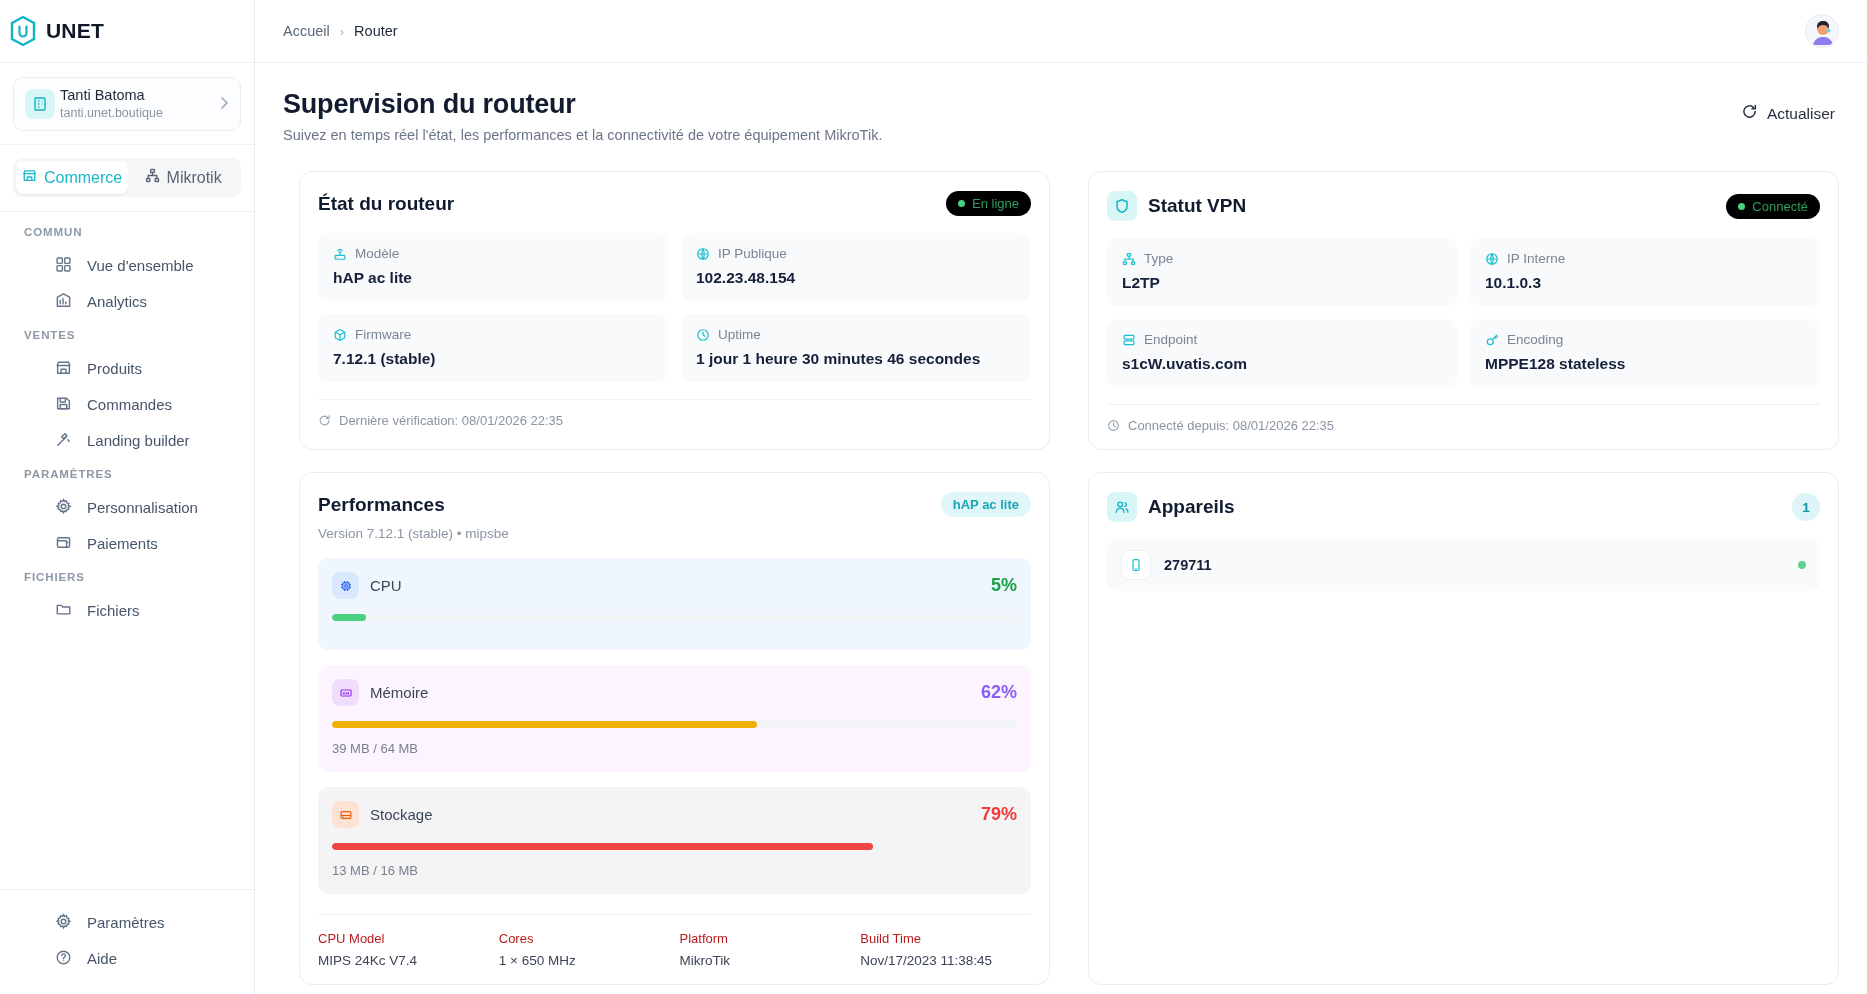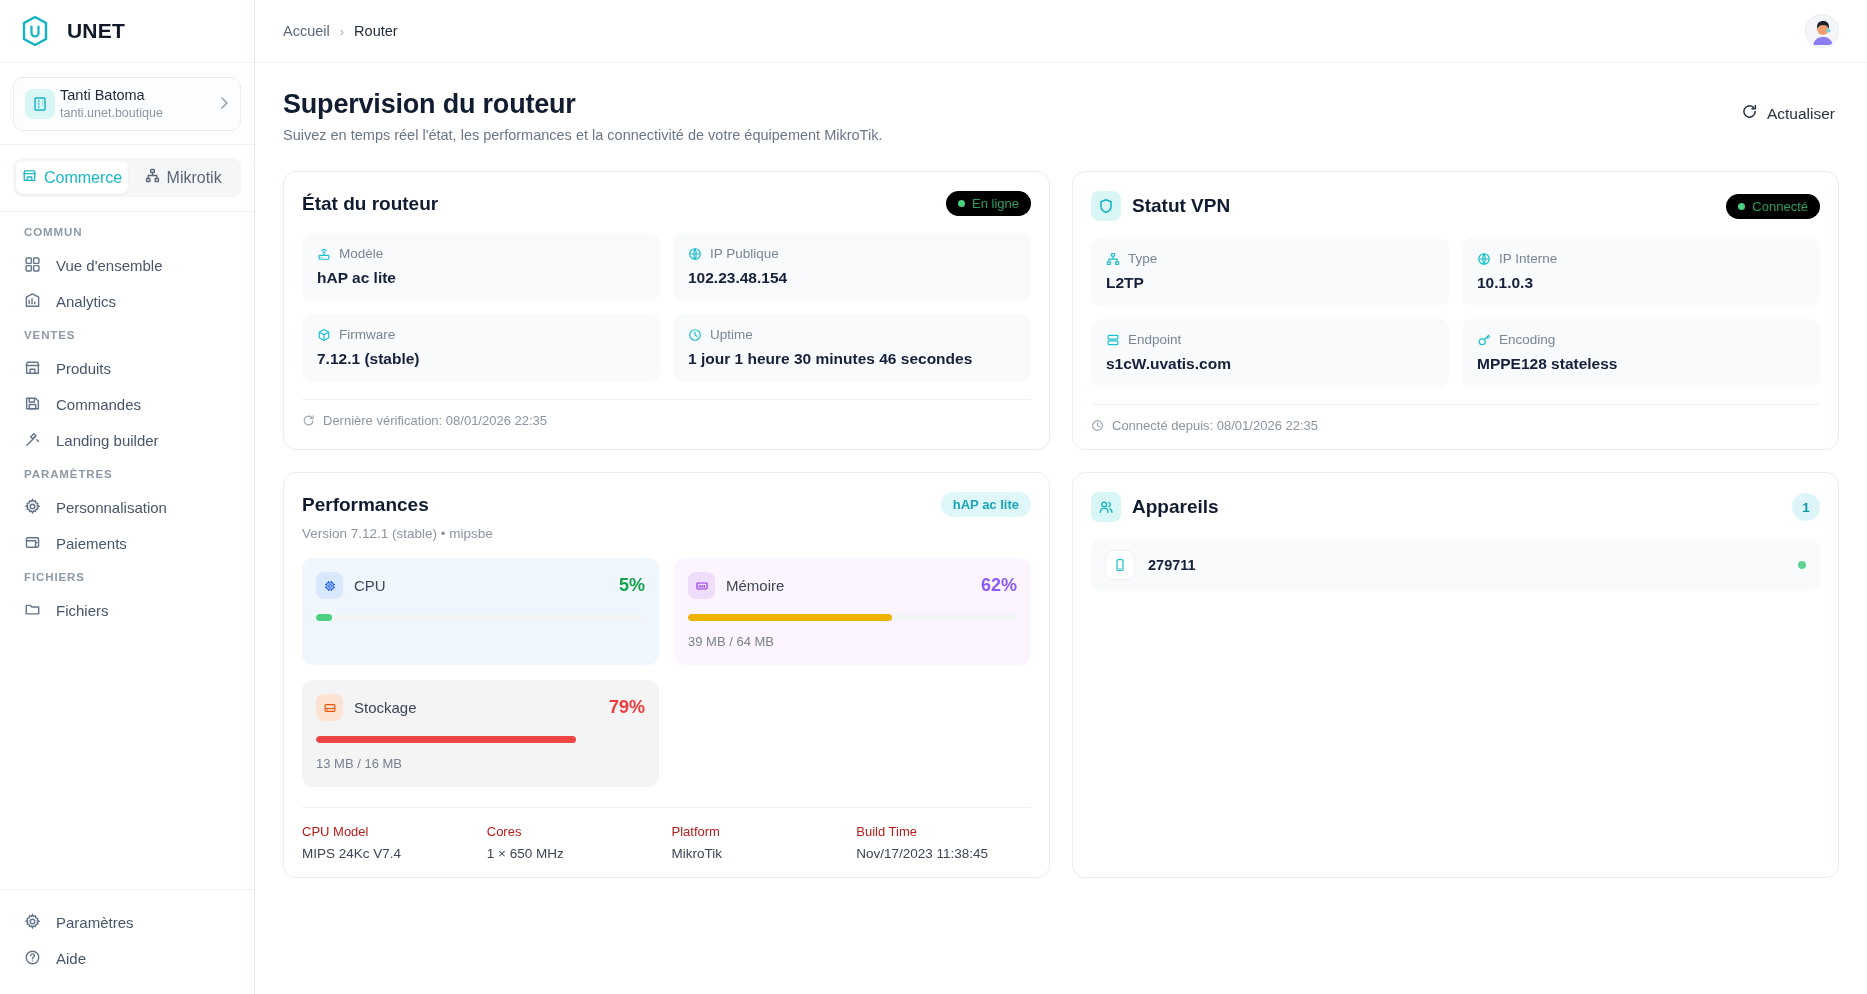--- a/index.html
+++ b/index.html
@@ -14,22 +14,22 @@
   .app { display: flex; width: 1867px; height: 994px; }
 
   
   .sidebar {
     width: 255px; min-width: 255px; height: 994px;
     background: #ffffff;
     border-right: 1px solid #e8ebef;
     display: flex; flex-direction: column;
   }
   .brand {
-    height: 63px; display: flex; align-items: center; gap: 17px;
-    padding: 0 20px; border-bottom: 1px solid #eef1f4;
+    height: 63px; display: flex; align-items: center; gap: 8px;
+    padding: 0 8px; border-bottom: 1px solid #eef1f4;
   }
   .brand-logo { width: 30px; height: 32px; display: block; }
   .brand-name {
     font-size: 21px; font-weight: 700; letter-spacing: 0.2px; color: #111827;
   }
 
   .org-wrap { padding: 14px 13px 13px 13px; border-bottom: 1px solid #eef1f4; }
   .org-card {
     display: flex; align-items: center; gap: 5px;
     border: 1px solid #e9edf1; border-radius: 10px;
@@ -58,21 +58,21 @@
   .seg-btn.active { background: #ffffff; color: #18b8c6; box-shadow: 0 1px 2px rgba(16,24,40,.07); }
 
   .nav { flex: 1; overflow: hidden; padding: 14px 0 0 0; }
   .nav-group-label {
     font-size: 11.5px; font-weight: 700; letter-spacing: 0.9px;
     color: #8e99a6; padding: 0 24px; margin: 10px 0 9px 0;
   }
   .nav-group:first-child .nav-group-label { margin-top: 0; }
   .nav-item {
     display: flex; align-items: center; gap: 14px;
-    padding: 9px 24px; font-size: 15px; color: #47566a; cursor: pointer;
+    padding: 9px 24px; font-size: 15px; color: #47566a; cursor: pointer; margin-left: 31px;
   }
   .nav-item .ico { width: 18px; height: 18px; display: flex; color: #64748b; }
 
   .nav-bottom { border-top: 1px solid #eef1f4; padding: 14px 0 18px 0; }
 
   
   .main { flex: 1; display: flex; flex-direction: column; min-width: 0; background:#fff; }
   .topbar {
     height: 63px; border-bottom: 1px solid #eef1f4;
     display: flex; align-items: center; justify-content: space-between;
@@ -98,20 +98,21 @@
     cursor: pointer; padding: 8px 4px; font-family: inherit; margin-top: 6px;
   }
 
   .grid {
     display: grid; grid-template-columns: 1fr 1fr; gap: 22px; margin-top: 28px;
   }
 
   .card {
     border: 1px solid #e9edf1; border-radius: 13px; background: #fff;
     padding: 19px 18px 16px 18px;
+    margin-left: 16px;
   }
   .card-head { display: flex; align-items: center; justify-content: space-between; }
   .card-title-wrap { display: flex; align-items: center; gap: 11px; }
   .card-title { font-size: 19px; font-weight: 700; color: #111c30; }
   .title-ico {
     width: 30px; height: 30px; border-radius: 8px; background: #d9f6f7;
     display: flex; align-items: center; justify-content: center;
   }
   .badge {
     display: inline-flex; align-items: center; gap: 7px;
@@ -136,21 +137,21 @@
 
   .card-foot {
     margin-top: 17px; padding-top: 13px; border-top: 1px solid #eef1f4;
     display: flex; align-items: center; gap: 8px;
     font-size: 13px; color: #8b95a3;
   }
   .card-foot .ico { color: #9aa4b2; display: flex; }
 
   
   .perf-sub { font-size: 13.5px; color: #8b95a3; margin-top: 9px; }
-  .meters { display: grid; grid-template-columns: 1fr 1fr; gap: 15px; margin-top: 17px; }
+  .meters { display: grid; grid-template-columns: 1fr; gap: 15px; margin-top: 17px; }
   .meter { border-radius: 11px; padding: 14px 14px 16px 14px; }
   .meter.cpu { background: #eff6fe; }
   .meter.mem { background: #fcf4fe; }
   .meter.sto { background: #f4f4f5; }
   .meter-top { display: flex; align-items: center; gap: 11px; }
   .meter-ico { width: 27px; height: 27px; border-radius: 8px; display: flex; align-items: center; justify-content: center; }
   .meter.cpu .meter-ico { background: #d9e8fc; color: #2563eb; }
   .meter.mem .meter-ico { background: #f0dcfb; color: #9333ea; }
   .meter.sto .meter-ico { background: #fbe2d2; color: #ea580c; }
   .meter-name { font-size: 15px; color: #3b4657; flex: 1; }

